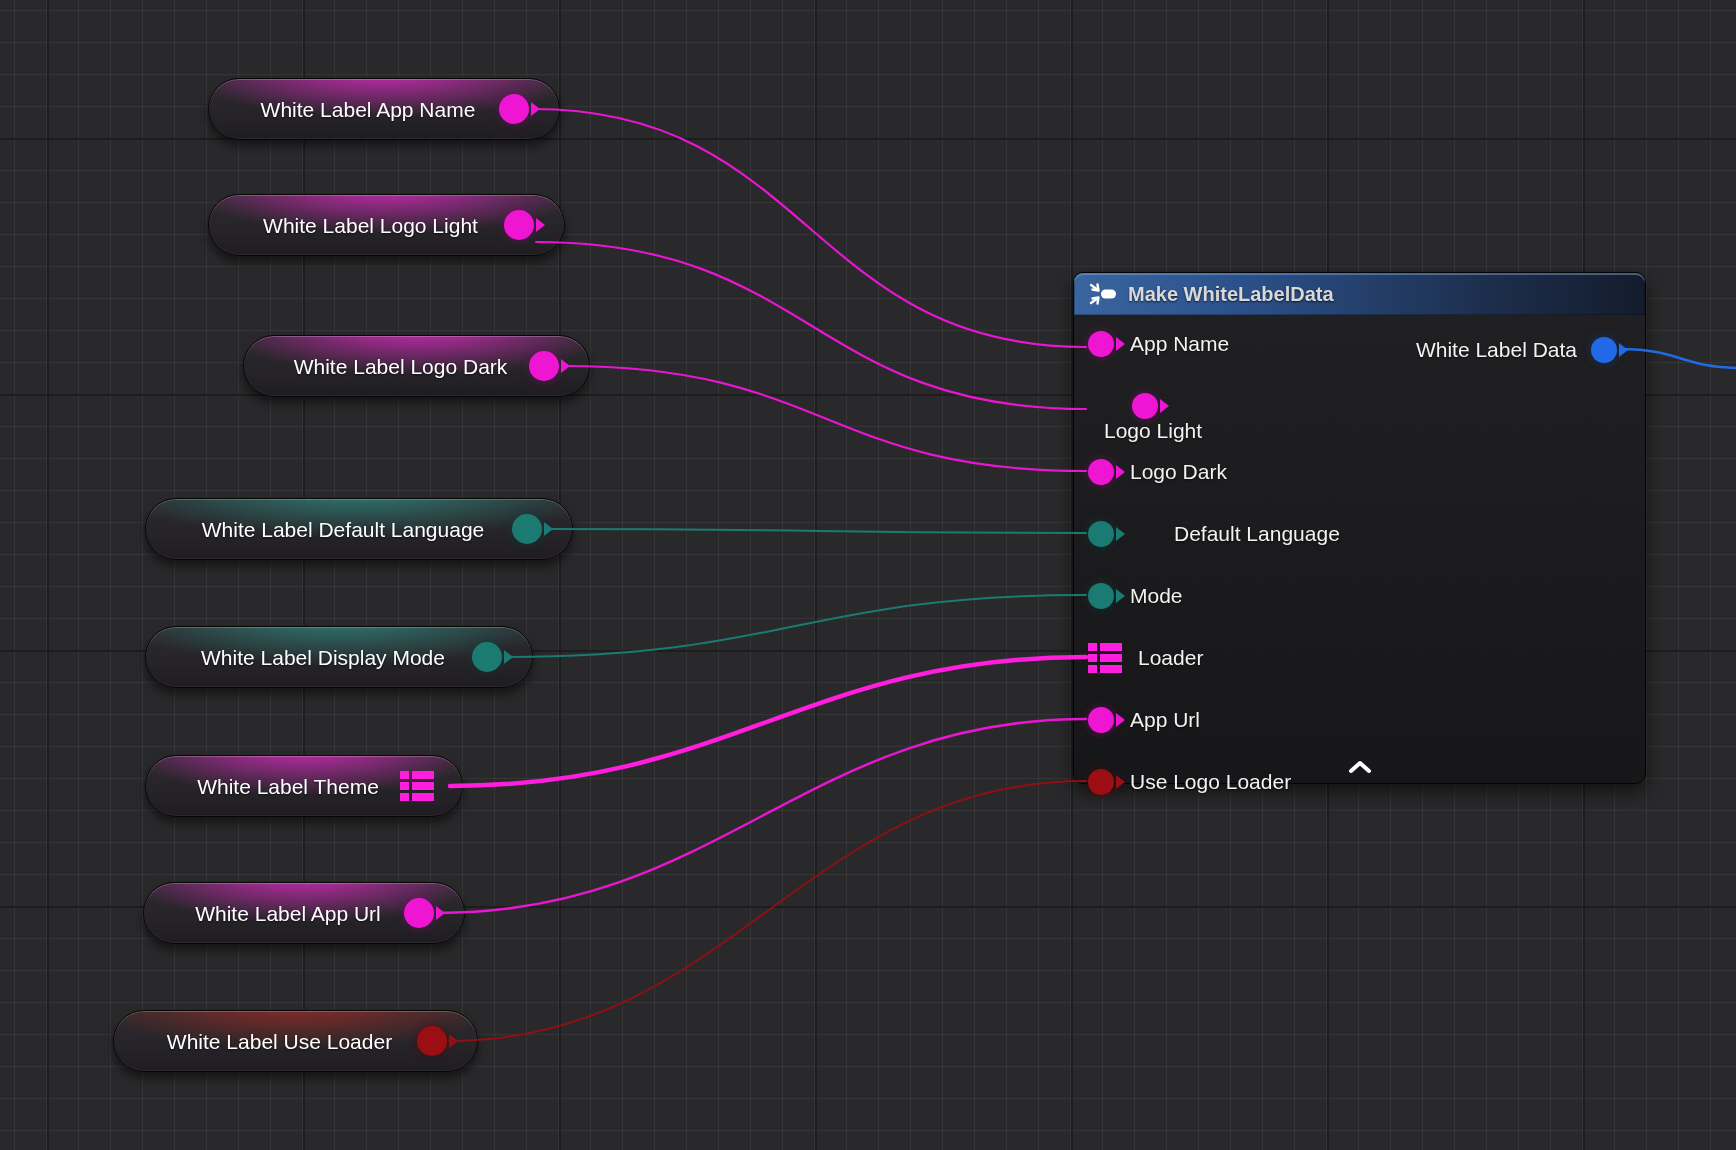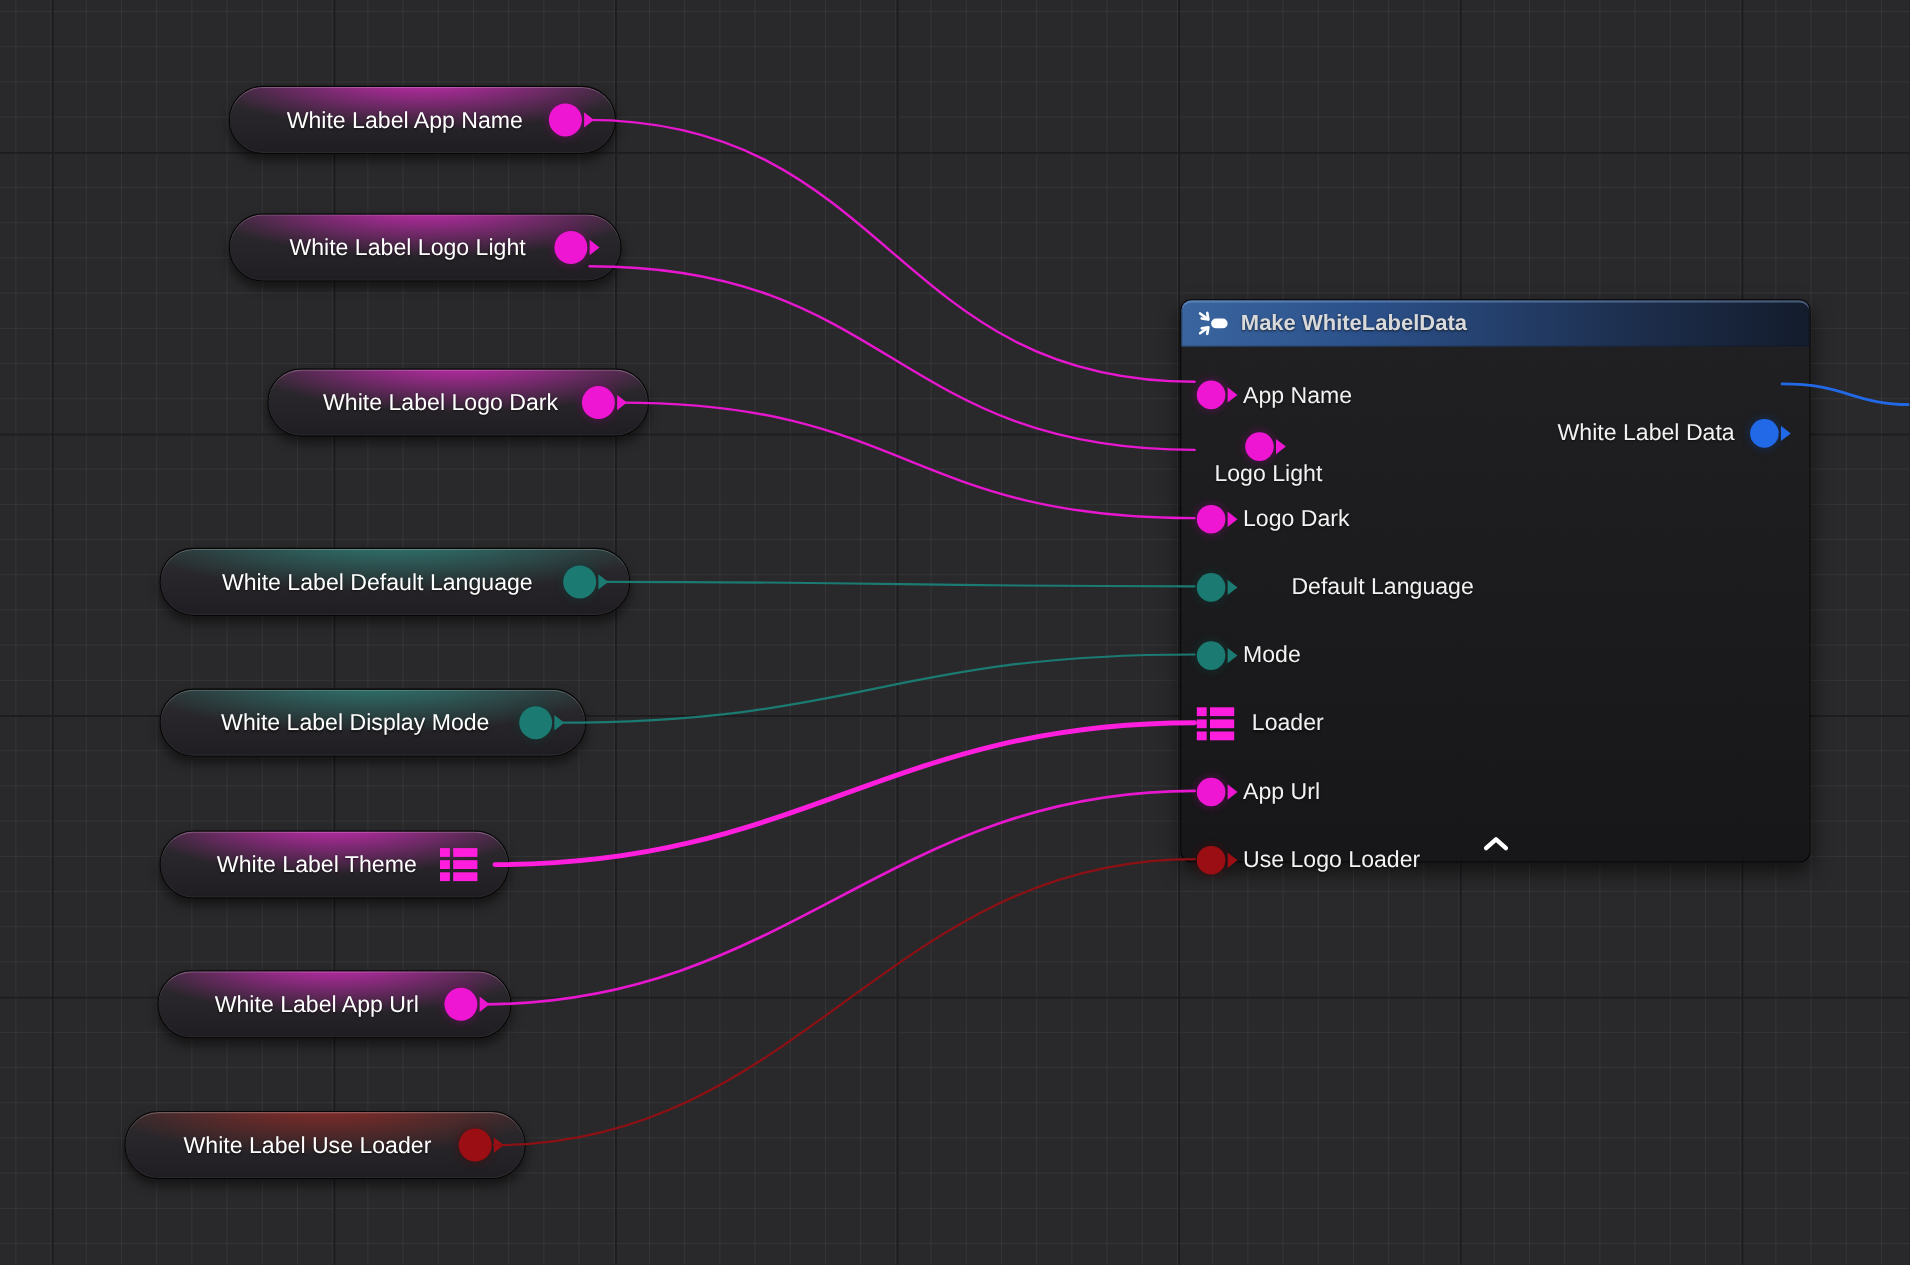--- a/index.html
+++ b/index.html
@@ -113,21 +113,21 @@
             <path d="M3 3 L10 8" stroke="#ffffff" stroke-width="2.4" stroke-linecap="round"></path>
             <path d="M10.5 8.5 L4.5 7.5 M10.5 8.5 L9.5 2.5" stroke="#ffffff" stroke-width="2.4" stroke-linecap="round" fill="none"></path>
             <path d="M3 21 L10 16" stroke="#ffffff" stroke-width="2.4" stroke-linecap="round"></path>
             <path d="M10.5 15.5 L4.5 16.5 M10.5 15.5 L9.5 21.5" stroke="#ffffff" stroke-width="2.4" stroke-linecap="round" fill="none"></path>
             <rect x="13" y="7.5" width="15" height="9" rx="4.5" fill="#ffffff"></rect>
           </svg>
         </span>
         <span class="make-title">Make WhiteLabelData</span>
       </div>
       <div id="make-rows">
-          <div class="mrow" style="top: 82px; align-items: flex-end;">
+          <div class="mrow" style="top: 71px;">
             <span class="pin-circle rpin" style="--pc: #ee16d3; --pc-glow: #ee16d366; position: relative; right: auto; top: auto; transform: none;"></span>
             <span class="plabel">App Name</span>
           </div>
           <div class="mrow" style="top: 137px; flex-direction: column;">
             <span class="pin-circle rpin" style="--pc: #ee16d3; --pc-glow: #ee16d366; position: relative; right: auto; top: auto; transform: none;"></span>
             <span class="plabel">Logo Light</span>
           </div>
           <div class="mrow" style="top: 199px;">
             <span class="pin-circle rpin" style="--pc: #ee16d3; --pc-glow: #ee16d366; position: relative; right: auto; top: auto; transform: none;"></span>
             <span class="plabel">Logo Dark</span>
@@ -152,21 +152,21 @@
             <span class="plabel">Loader</span>
           </div>
           <div class="mrow" style="top: 447px;">
             <span class="pin-circle rpin" style="--pc: #ee16d3; --pc-glow: #ee16d366; position: relative; right: auto; top: auto; transform: none;"></span>
             <span class="plabel">App Url</span>
           </div>
           <div class="mrow" style="top: 509px;">
             <span class="pin-circle rpin" style="--pc: #9b0e13; --pc-glow: #9b0e1366; position: relative; right: auto; top: auto; transform: none;"></span>
             <span class="plabel">Use Logo Loader</span>
           </div>
-          <div class="mrow orow" style="top: 77px; margin-top: 44px;">
+          <div class="mrow orow" style="top: 77px;">
             <span class="plabel">White Label Data</span>
             <span class="pin-circle rpin" style="--pc: #2269e8; --pc-glow: #2269e866; position: relative; right: auto; top: auto; transform: none;"></span>
           </div>
         </div>
       <button class="collapse-btn">
         <svg width="26" height="14" viewBox="0 0 26 14">
           <polyline points="4,11 13,3 22,11" fill="none" stroke="#ffffff" stroke-width="4" stroke-linecap="round" stroke-linejoin="round"></polyline>
         </svg>
       </button>
     </div>

